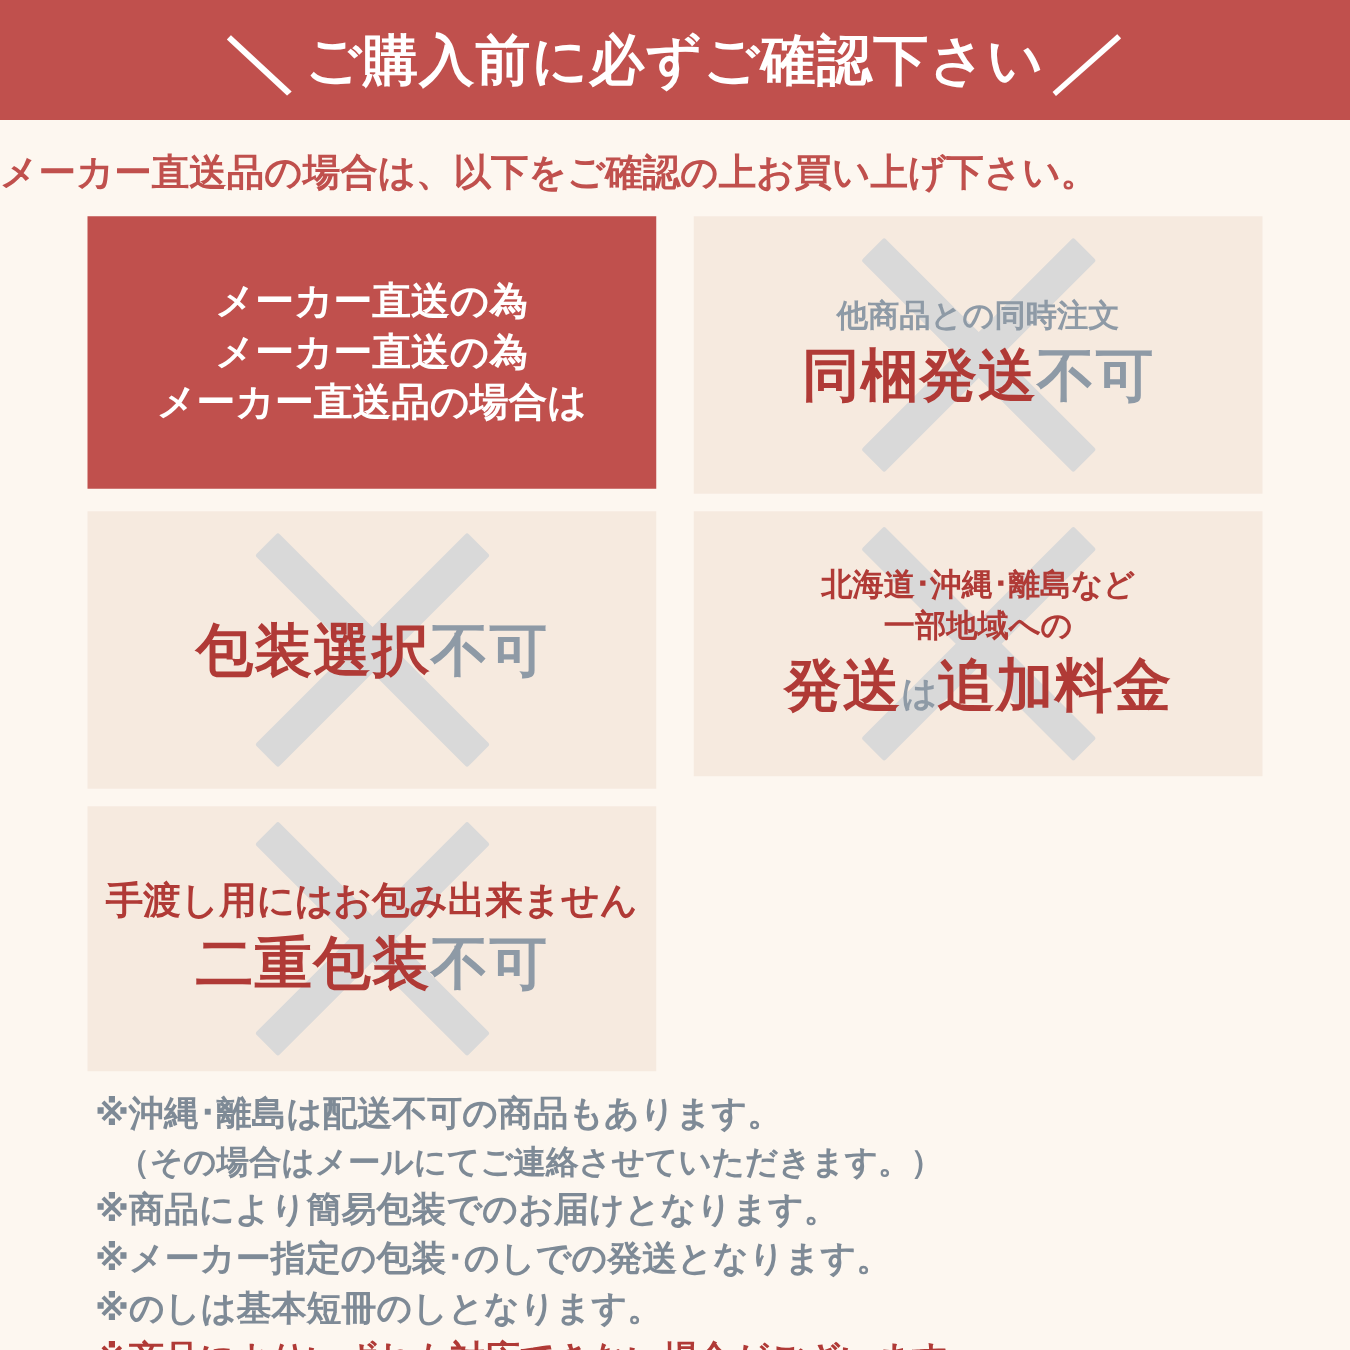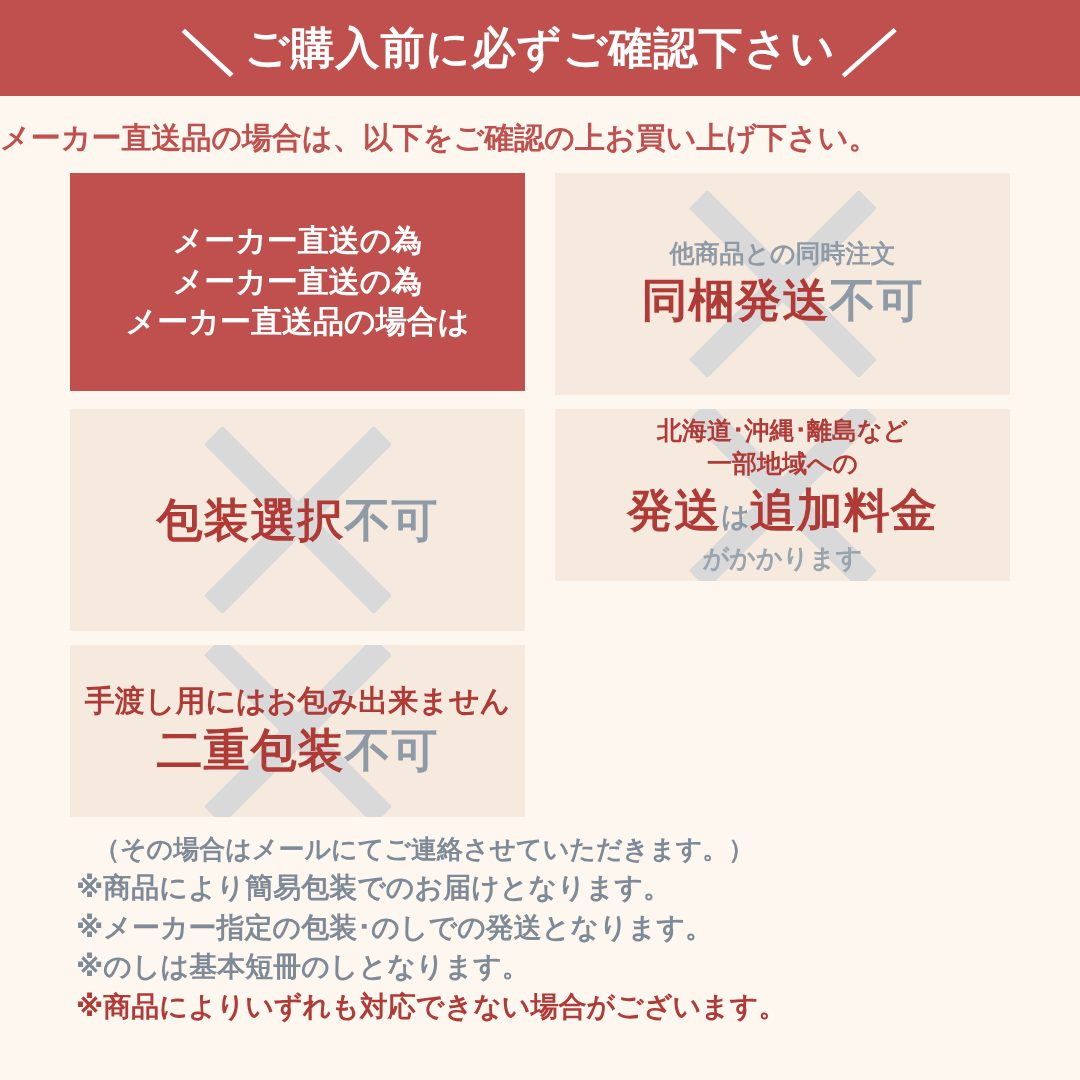--- a/index.html
+++ b/index.html
@@ -77,21 +77,21 @@
     justify-content: center;
     text-align: center;
     box-sizing: border-box;
     padding: 14px 10px;
   }
   .card.filled {
     background: #c0504d;
   }
   .card.r1 { height: 218px; }
   .card.r2 { height: 222px; }
-  .card.r3 { height: 172px; }
+  .card.r3 { height: 212px; }
 
   
   .xmark {
     position: absolute;
     left: 50%;
     top: 50%;
     width: 210px;
     height: 210px;
     transform: translate(-50%, -50%);
     pointer-events: none;
@@ -220,37 +220,37 @@
     </div>
 
     <div class="card r3">
       <span class="xmark"></span>
       <div class="content">
         <span class="line small-red">北海道･沖縄･離島など</span>
         <span class="line small-red">一部地域への</span>
         <span class="line">
           <span class="big-red">発送</span><span class="mid-gray">は</span><span class="big-red">追加料金</span>
         </span>
-        <span class="line sub-gray">がかかります</span>
       </div>
     </div>
 
     <div class="card r3">
       <span class="xmark"></span>
       <div class="content">
         <span class="line kana-red">手渡し用にはお包み出来ません</span>
         <span class="line">
           <span class="big-red">二重包装</span><span class="big-gray">不可</span>
         </span>
       </div>
     </div>
 
   </div>
 
   <div class="notes">
+    <div class="note gray">※沖縄･離島は配送不可の商品もあります。</div>
     <div class="note gray indent">（その場合はメールにてご連絡させていただきます。）</div>
     <div class="note gray">※商品により簡易包装でのお届けとなります。</div>
     <div class="note gray">※メーカー指定の包装･のしでの発送となります。</div>
     <div class="note gray">※のしは基本短冊のしとなります。</div>
     <div class="note red">※商品によりいずれも対応できない場合がございます。</div>
   </div>
 
 </div>
 
 </body></html>

